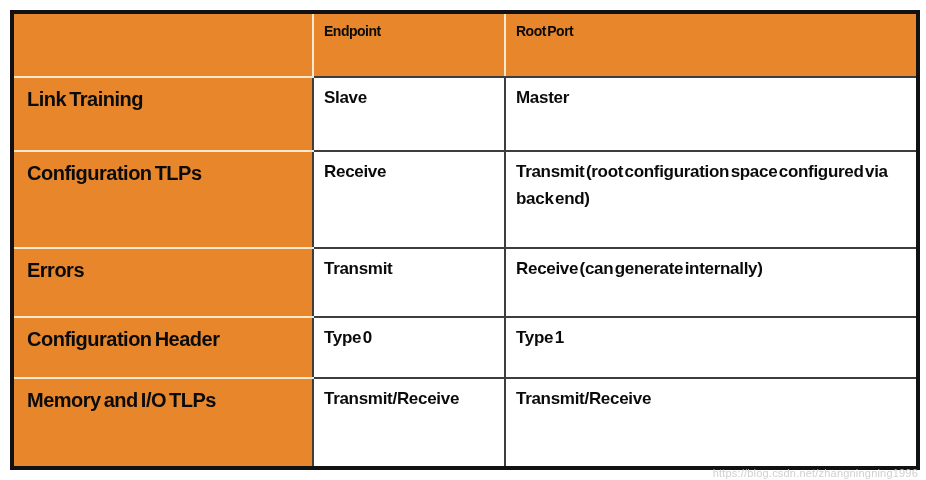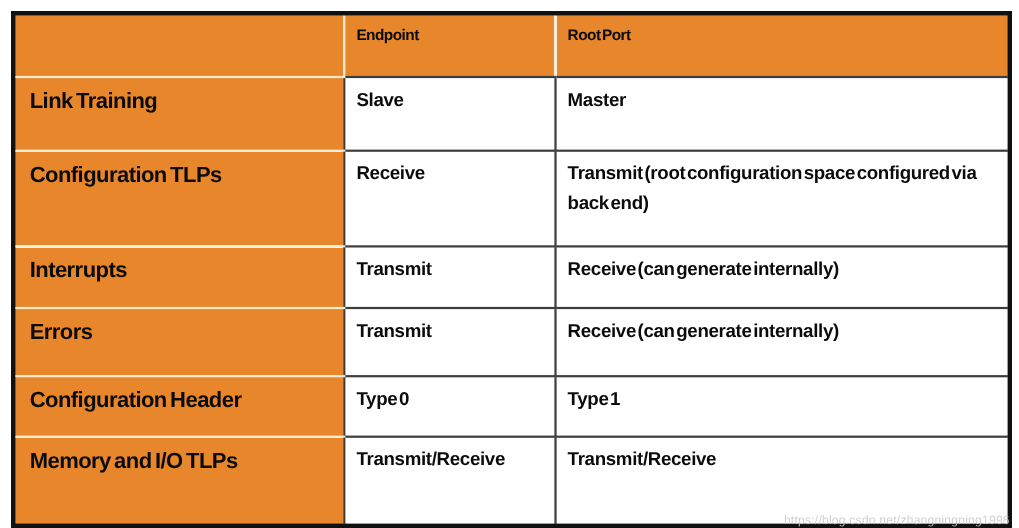--- a/index.html
+++ b/index.html
@@ -110,25 +110,20 @@
         <td class="dat">Slave</td>
         <td class="dat">Master</td>
       </tr>
 
       <tr class="r1">
         <td class="oc lbl">Configuration TLPs</td>
         <td class="dat">Receive</td>
         <td class="dat">Transmit (root configuration space configured via back end)</td>
       </tr>
 
-      <tr class="r2">
-        <td class="oc lbl">Interrupts</td>
-        <td class="dat">Transmit</td>
-        <td class="dat">Receive (can generate internally)</td>
-      </tr>
 
       <tr class="r3">
         <td class="oc lbl">Errors</td>
         <td class="dat">Transmit</td>
         <td class="dat">Receive (can generate internally)</td>
       </tr>
 
       <tr class="r4">
         <td class="oc lbl">Configuration Header</td>
         <td class="dat">Type 0</td>

